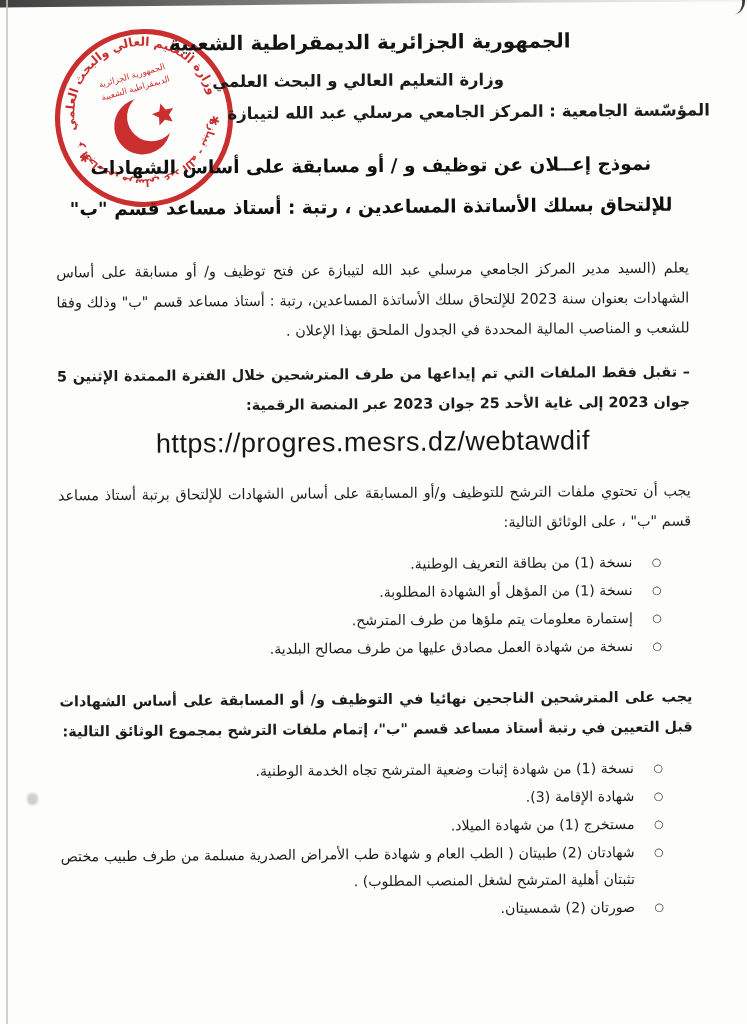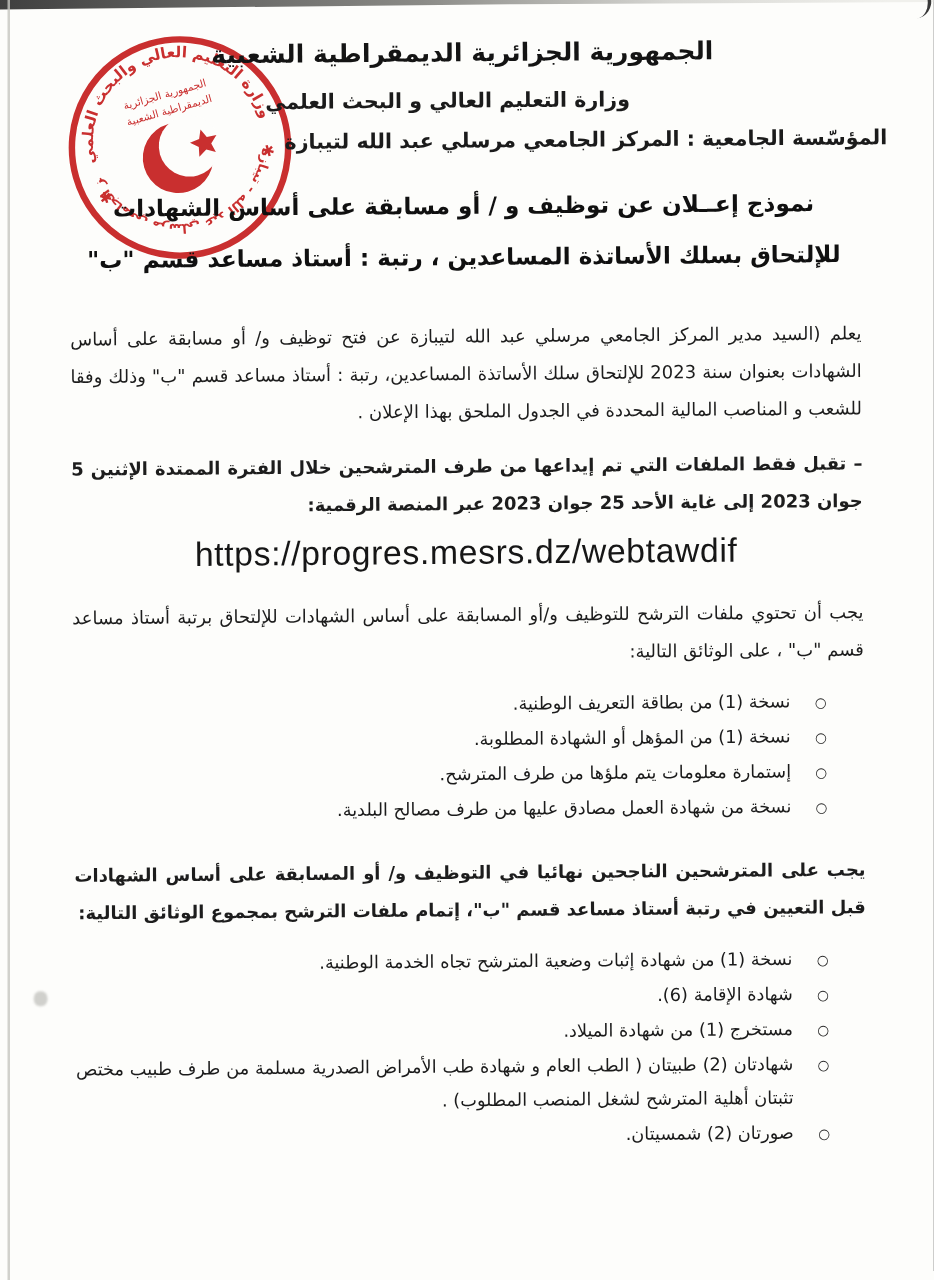--- a/index.html
+++ b/index.html
@@ -144,21 +144,21 @@
 
     <p class="para p-final">يجب على المترشحين الناجحين نهائيا في التوظيف و/ أو المسابقة على أساس الشهادات قبل التعيين في رتبة أستاذ مساعد قسم "ب"، إتمام ملفات الترشح بمجموع الوثائق التالية:</p>
 
     <ul class="doclist l2">
       <li>
         <span class="bullet">○</span>
         <span>نسخة (1) من شهادة إثبات وضعية المترشح تجاه الخدمة الوطنية.</span>
       </li>
       <li>
         <span class="bullet">○</span>
-        <span>شهادة الإقامة (6).</span>
+        <span>شهادة الإقامة (3).</span>
       </li>
       <li>
         <span class="bullet">○</span>
         <span>مستخرج (1) من شهادة الميلاد.</span>
       </li>
       <li class="wrap2">
         <span class="bullet">○</span>
         <span>شهادتان (2) طبيتان ( الطب العام و شهادة طب الأمراض الصدرية مسلمة من طرف طبيب مختص تثبتان أهلية المترشح لشغل المنصب المطلوب) .</span>
       </li>
       <li>

